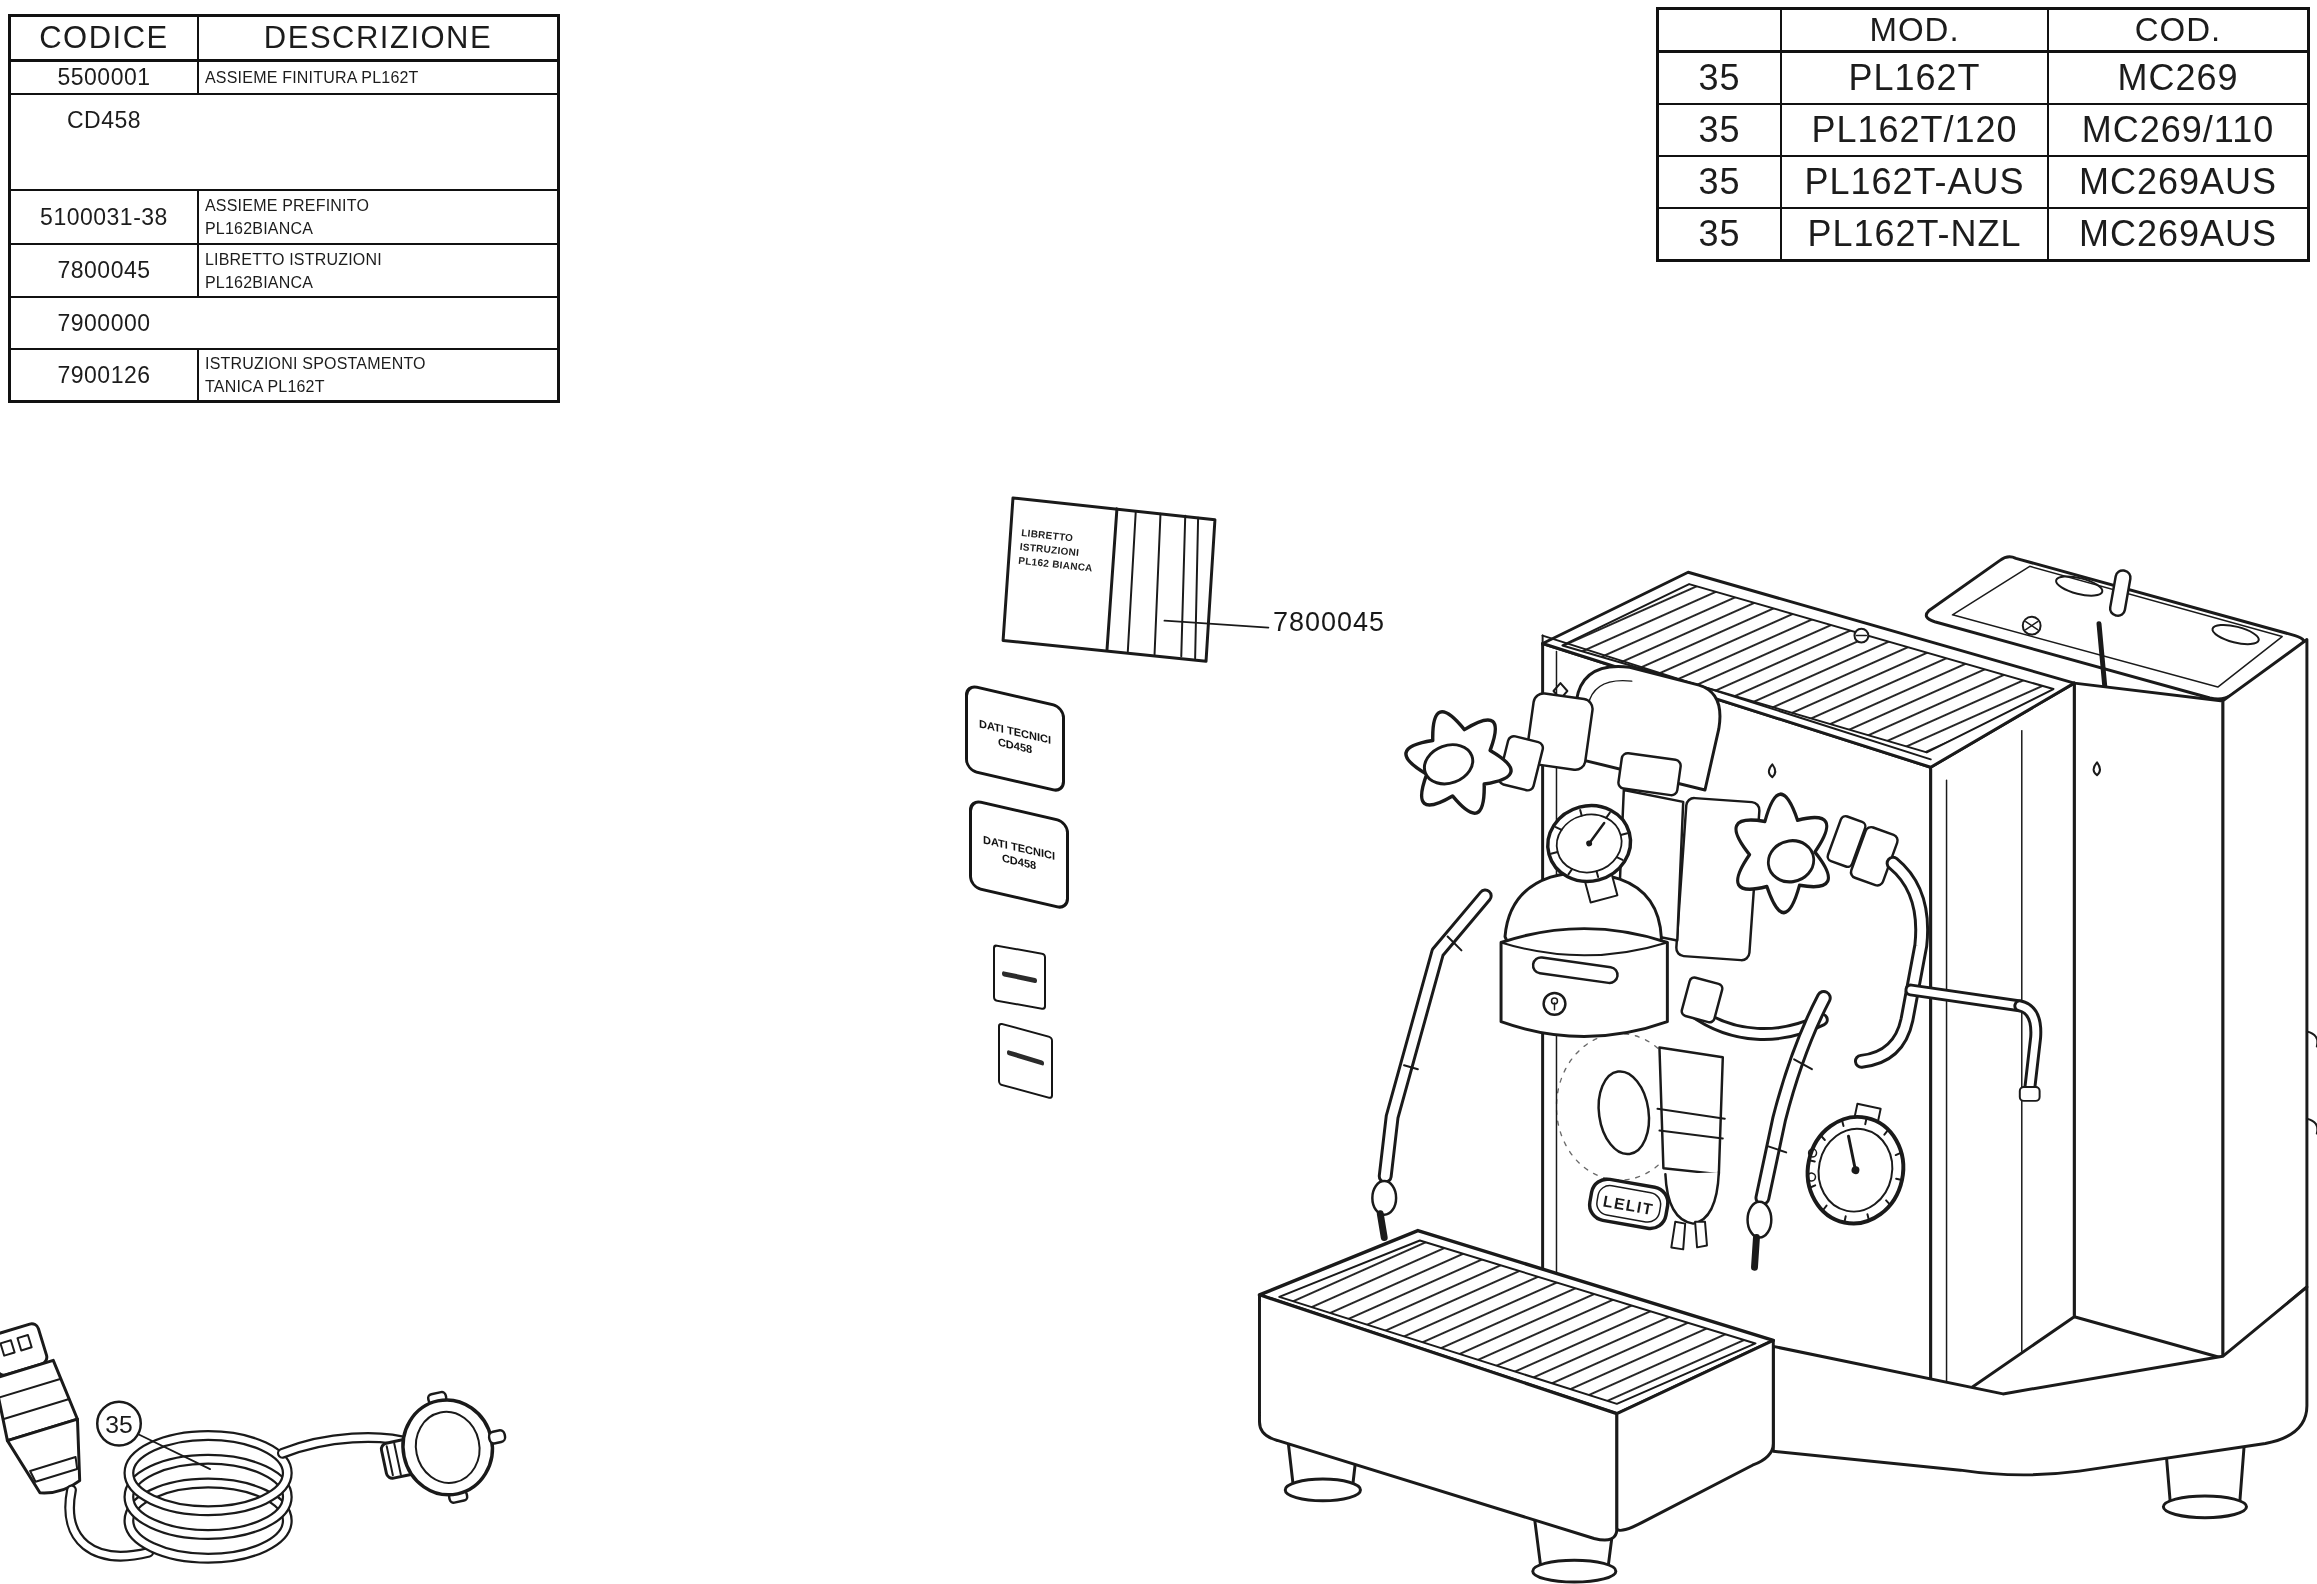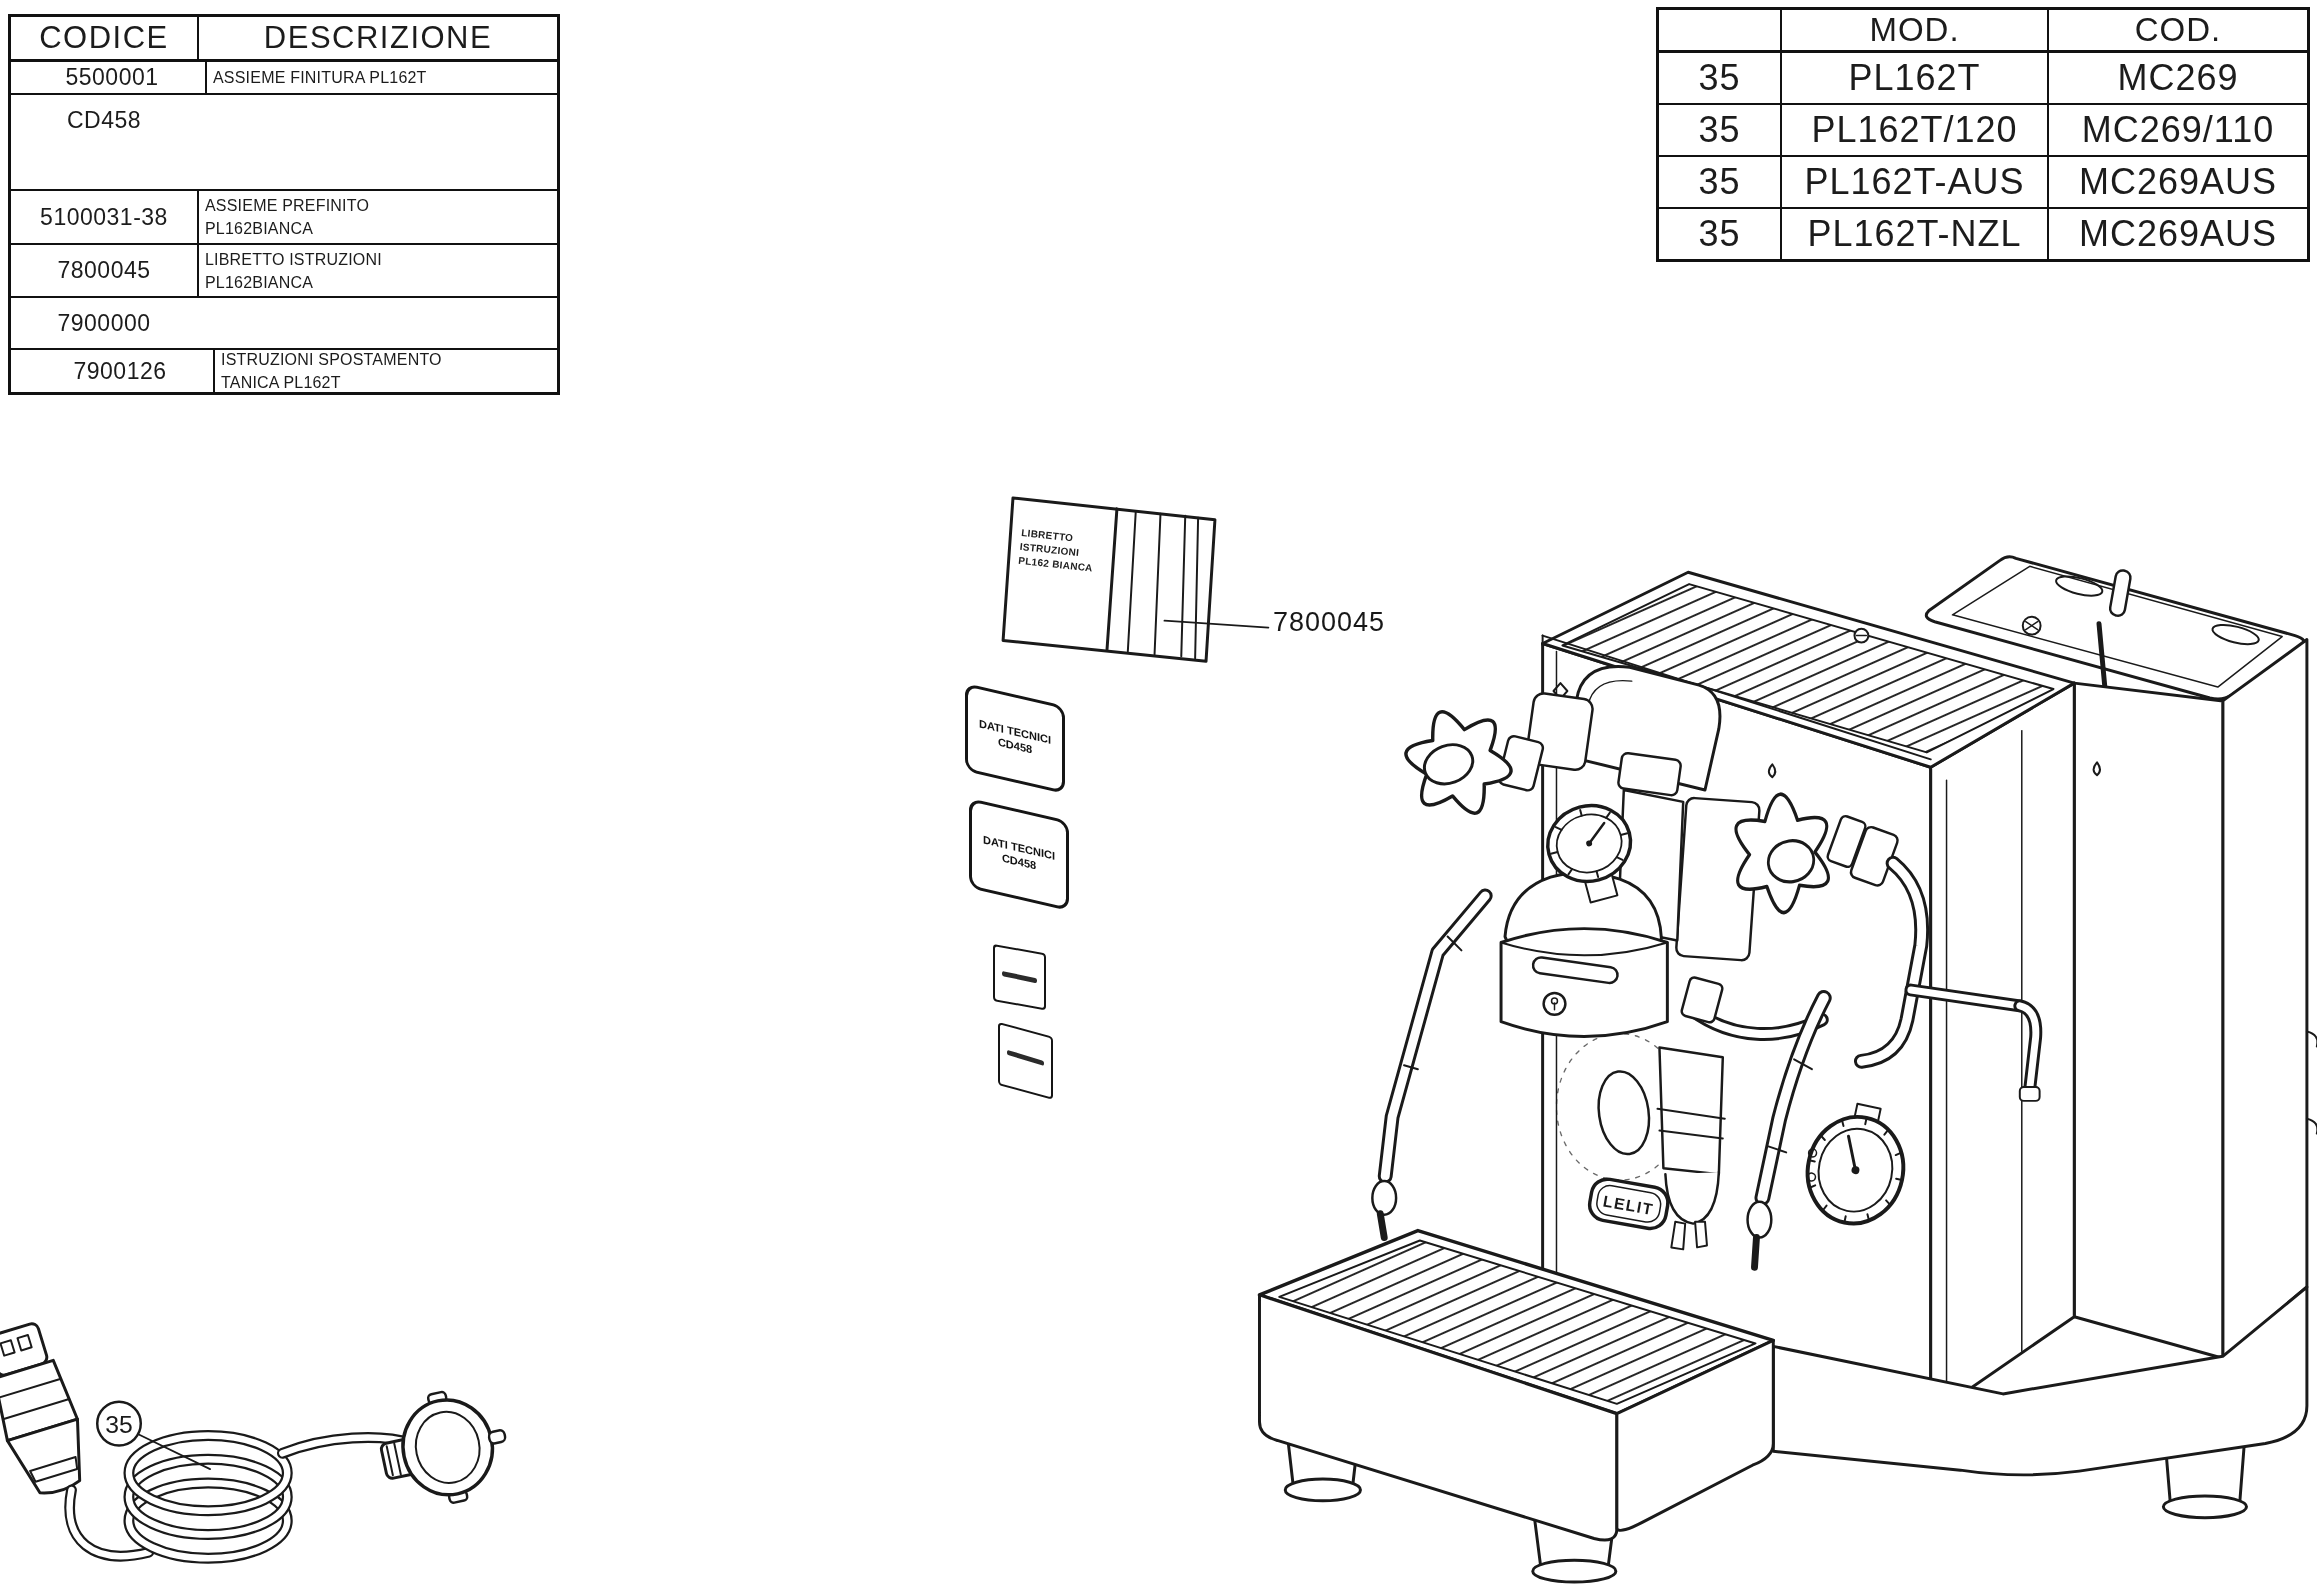--- a/index.html
+++ b/index.html
@@ -10,26 +10,26 @@
   
   .tbl{position:absolute;border:3px solid #111;background:#fff;box-sizing:border-box;}
   .tr{display:grid;box-sizing:border-box;border-top:2px solid #111;}
   .tr:first-child{border-top:none;}
   .td{display:flex;flex-direction:column;justify-content:center;box-sizing:border-box;overflow:hidden;}
   .td.vline{border-left:2px solid #111;}
 
   #parts-table{left:8px;top:14px;width:552px;}
   #parts-table .tr{grid-template-columns:186px 1fr;}
   #parts-table .tr.head{height:43px;border-bottom:1px solid #111;}
-  #parts-table .tr.r1{height:33px;padding-left:8px;}
+  #parts-table .tr.r1{height:33px;}
   #parts-table .tr.r2{height:52px;}
   #parts-table .tr.r3{height:54px;margin-top:44px;}
   #parts-table .tr.r4{height:53px;}
   #parts-table .tr.r5{height:52px;}
-  #parts-table .tr.r6{height:44px;padding-left:16px;}
+  #parts-table .tr.r6{height:52px;}
   #parts-table .head .td{align-items:center;justify-content:center;font-size:31px;letter-spacing:1.5px;}
   #parts-table .code{align-items:center;font-size:23px;letter-spacing:0.5px;}
   #parts-table .desc{padding-left:6px;font-size:16px;line-height:23px;letter-spacing:0.2px;}
 
   #model-table{left:1656px;top:7px;width:654px;}
   #model-table .tr{grid-template-columns:121px 267px 1fr;}
   #model-table .tr.head{height:41px;border-bottom:1px solid #111;}
   #model-table .tr.row{height:52px;}
   #model-table .td{align-items:center;justify-content:center;}
   #model-table .head .td{font-size:33px;letter-spacing:1px;}

